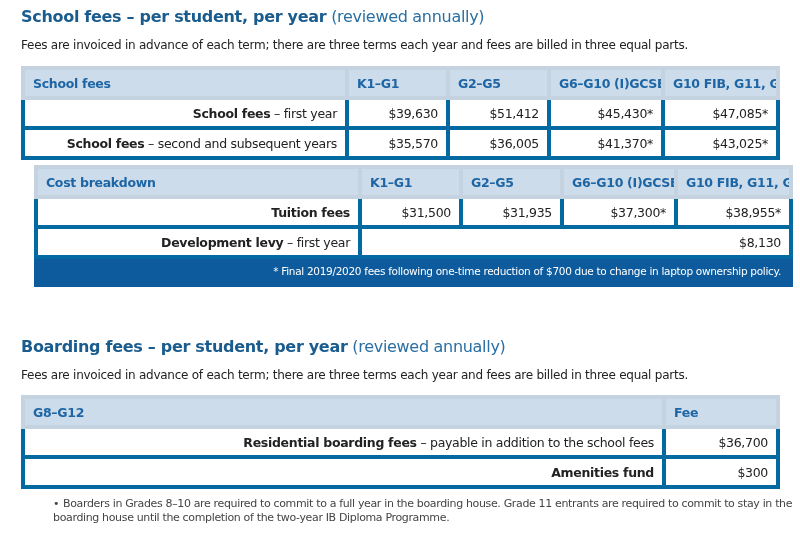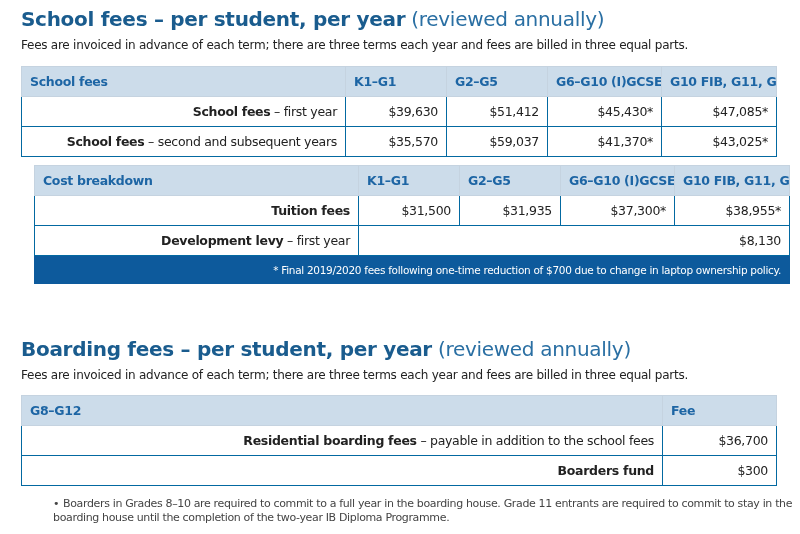--- a/index.html
+++ b/index.html
@@ -1,40 +1,40 @@
 <!DOCTYPE html>
 <html><head>
   <meta charset="utf-8">
   <style>
     * { box-sizing: border-box; margin: 0; padding: 0; }
     html, body { width: 800px; height: 534px; background: #ffffff; overflow: hidden; }
     body { font-family: "DejaVu Sans", sans-serif; color: #1f1f1f; position: relative; }
 
     .section-title {
       position: absolute; left: 21px;
-      font-size: 20px; letter-spacing: -0.3px; color: #1a5c8e;
+      font-size: 16px; letter-spacing: -0.3px; color: #1a5c8e;
       white-space: nowrap;
     }
     .section-title .strong { font-weight: bold; }
     .section-title .light { font-weight: normal; color: #2a6fa3; }
 
     .intro {
       position: absolute; left: 21px;
       font-size: 12px; letter-spacing: -0.25px; color: #222;
       white-space: nowrap;
       text-align: center;
     }
 
     table {
       position: absolute; left: 21px; width: 755px;
       border-collapse: collapse; table-layout: fixed;
       font-size: 12.5px; letter-spacing: -0.3px;
     }
     td, th {
-      border: 1px solid #0369a1; height: 30px;
+      border: 4px solid #0369a1; height: 30px;
       padding: 0 8px; text-align: left; vertical-align: middle;
       white-space: nowrap; overflow: hidden;
     }
     th {
       background: #ccdcea; color: #1d65a4; font-weight: bold;
       border-color: #c5d3e0;
     }
     td { color: #222; text-align: right; }
     td .b { font-weight: bold; }
     .note-row td {
@@ -76,21 +76,21 @@
   <tr>
     <td><span class="b">School fees</span><span> – first year</span></td>
     <td>$39,630</td>
     <td>$51,412</td>
     <td>$45,430*</td>
     <td>$47,085*</td>
   </tr>
   <tr>
     <td><span class="b">School fees</span><span> – second and subsequent years</span></td>
     <td>$35,570</td>
-    <td>$59,037</td>
+    <td>$36,005</td>
     <td>$41,370*</td>
     <td>$43,025*</td>
   </tr>
 </tbody>
   </table>
 
 <table style="top:165px;margin-left:13px;">
   <colgroup>
       <col style="width:324px">
       <col style="width:101px">
@@ -137,21 +137,21 @@
   <tbody>
       <tr>
     <th>G8–G12</th>
     <th>Fee</th>
   </tr>
   <tr>
     <td><span class="b">Residential boarding fees</span><span> – payable in addition to the school fees</span></td>
     <td>$36,700</td>
   </tr>
   <tr>
-    <td><span class="b">Boarders fund</span><span></span></td>
+    <td><span class="b">Amenities fund</span><span></span></td>
     <td>$300</td>
   </tr>
 </tbody>
   </table>
 
 <div class="footnote">
   <span class="bullet">•</span><span>Boarders in Grades 8–10 are required to commit to a full year in the boarding house. Grade 11 entrants are required to commit to stay in the boarding house until the completion of the two-year IB Diploma Programme.</span>
 </div>
 
 </body></html>

